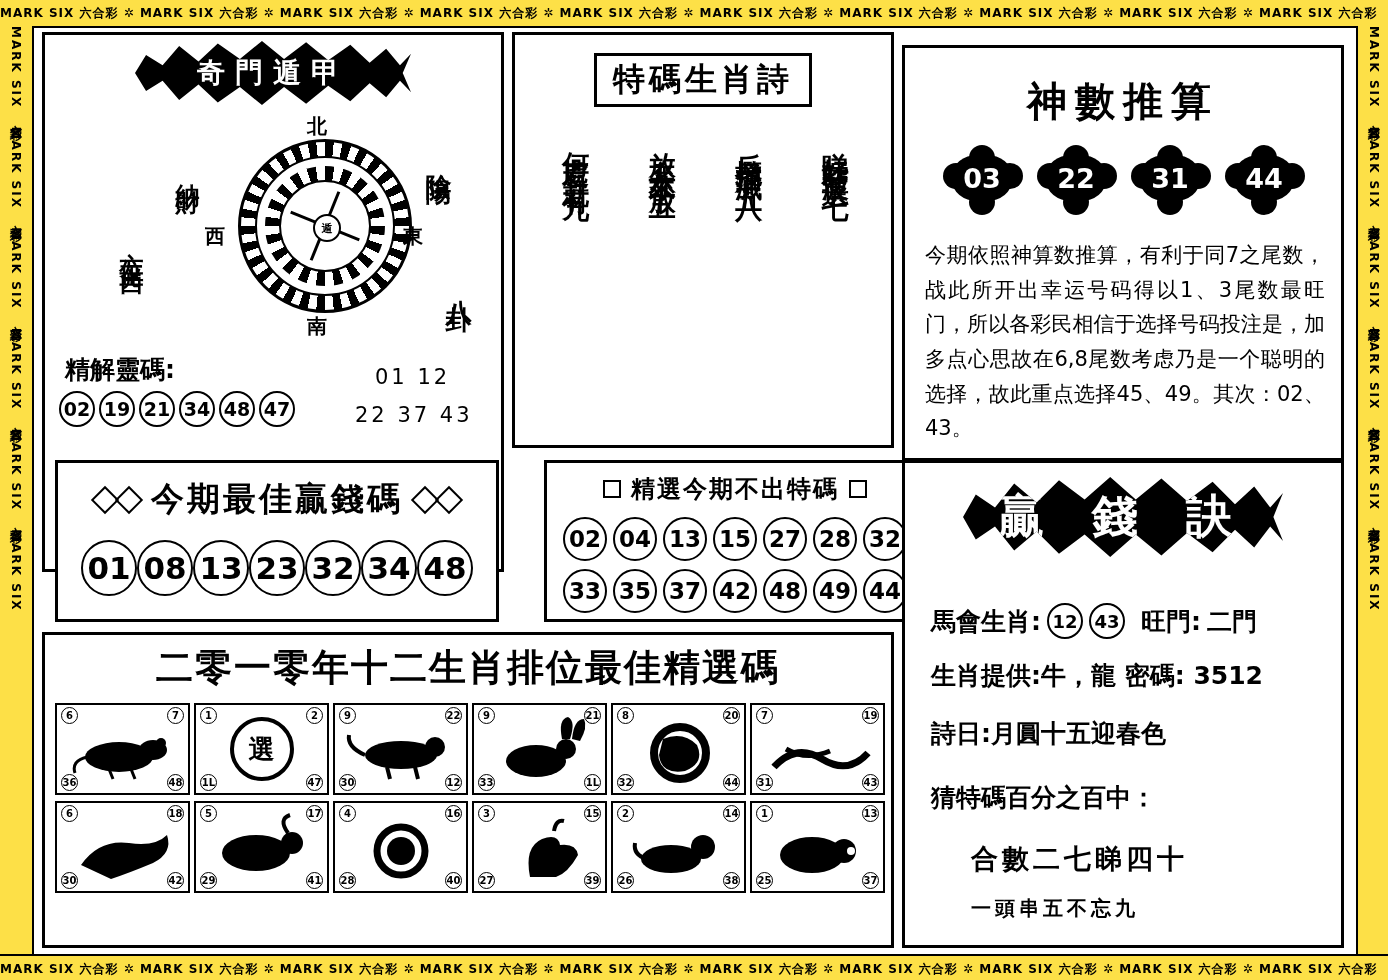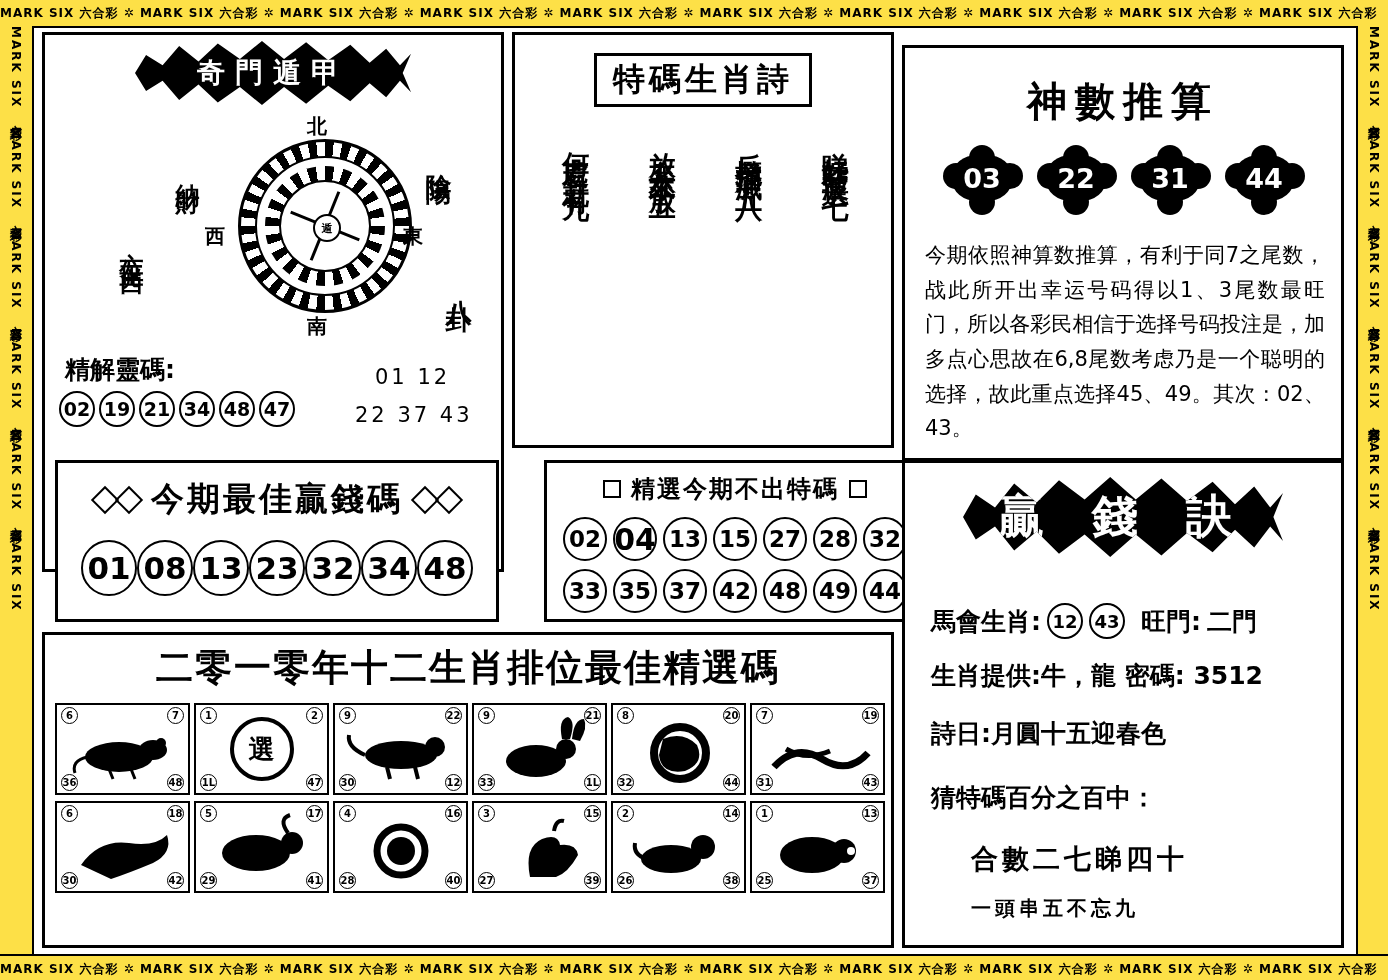--- a/index.html
+++ b/index.html
@@ -200,21 +200,21 @@
   </div>
 
   <div class="panel" style="left:512px;top:460px;width:382px;height:162px;margin-left:32px;">
     <div style="display:flex;align-items:center;justify-content:center;gap:10px;margin-top:10px;">
       <span class="sq"></span>
       <span style="font-size:24px;font-weight:bold;letter-spacing:2px;">精選今期不出特碼</span>
       <span class="sq"></span>
     </div>
     <div style="display:flex;justify-content:center;gap:6px;margin-top:12px;">
       <div class="ball" style="width:40px;height:40px;font-size:23px;">02</div>
-      <div class="ball" style="width:40px;height:40px;font-size:30px;">04</div>
+      <div class="ball" style="width:40px;height:40px;font-size:23px;">04</div>
       <div class="ball" style="width:40px;height:40px;font-size:23px;">13</div>
       <div class="ball" style="width:40px;height:40px;font-size:23px;">15</div>
       <div class="ball" style="width:40px;height:40px;font-size:23px;">27</div>
       <div class="ball" style="width:40px;height:40px;font-size:23px;">28</div>
       <div class="ball" style="width:40px;height:40px;font-size:23px;">32</div>
     </div>
     <div style="display:flex;justify-content:center;gap:6px;margin-top:8px;">
       <div class="ball" style="width:40px;height:40px;font-size:23px;">33</div>
       <div class="ball" style="width:40px;height:40px;font-size:23px;">35</div>
       <div class="ball" style="width:40px;height:40px;font-size:23px;">37</div>

